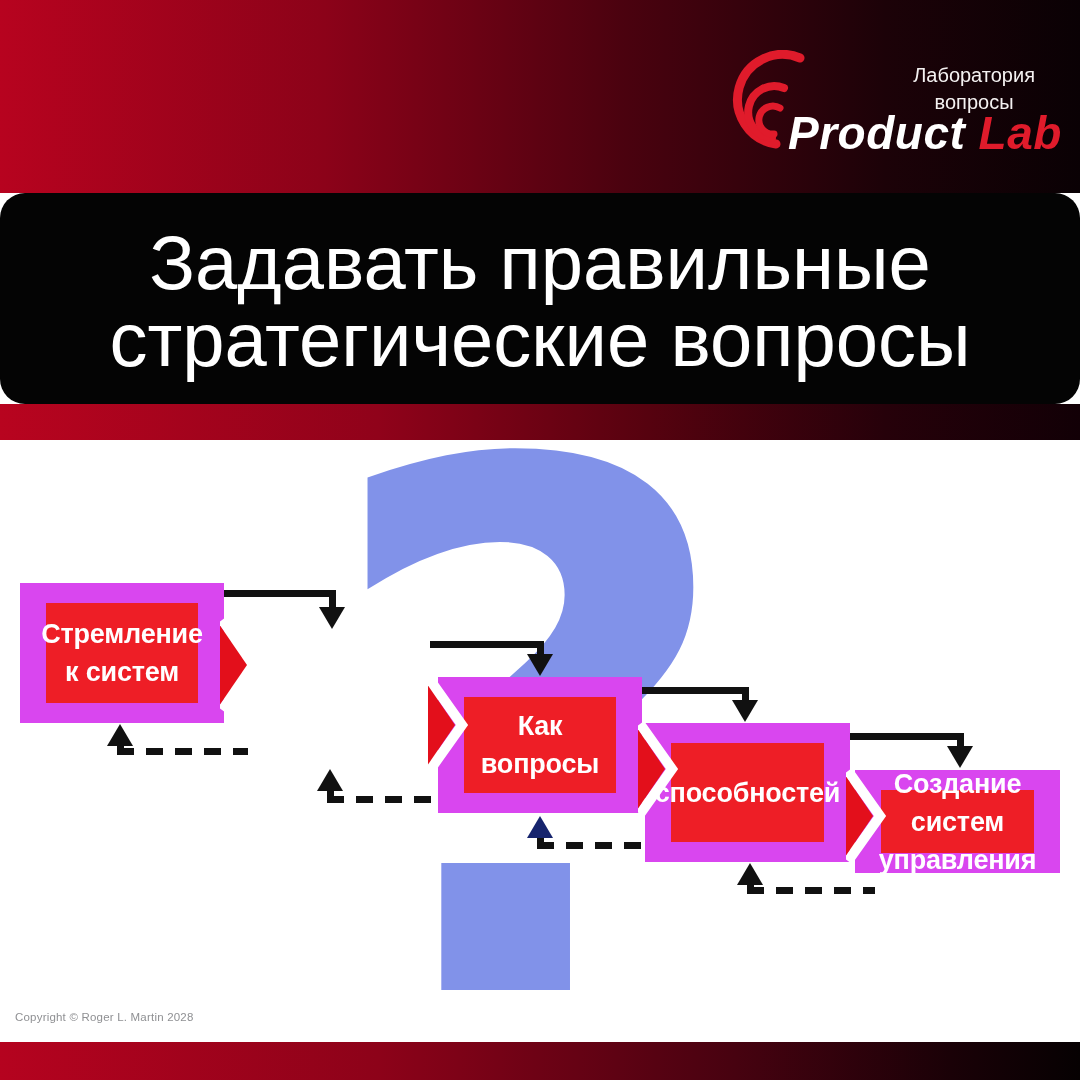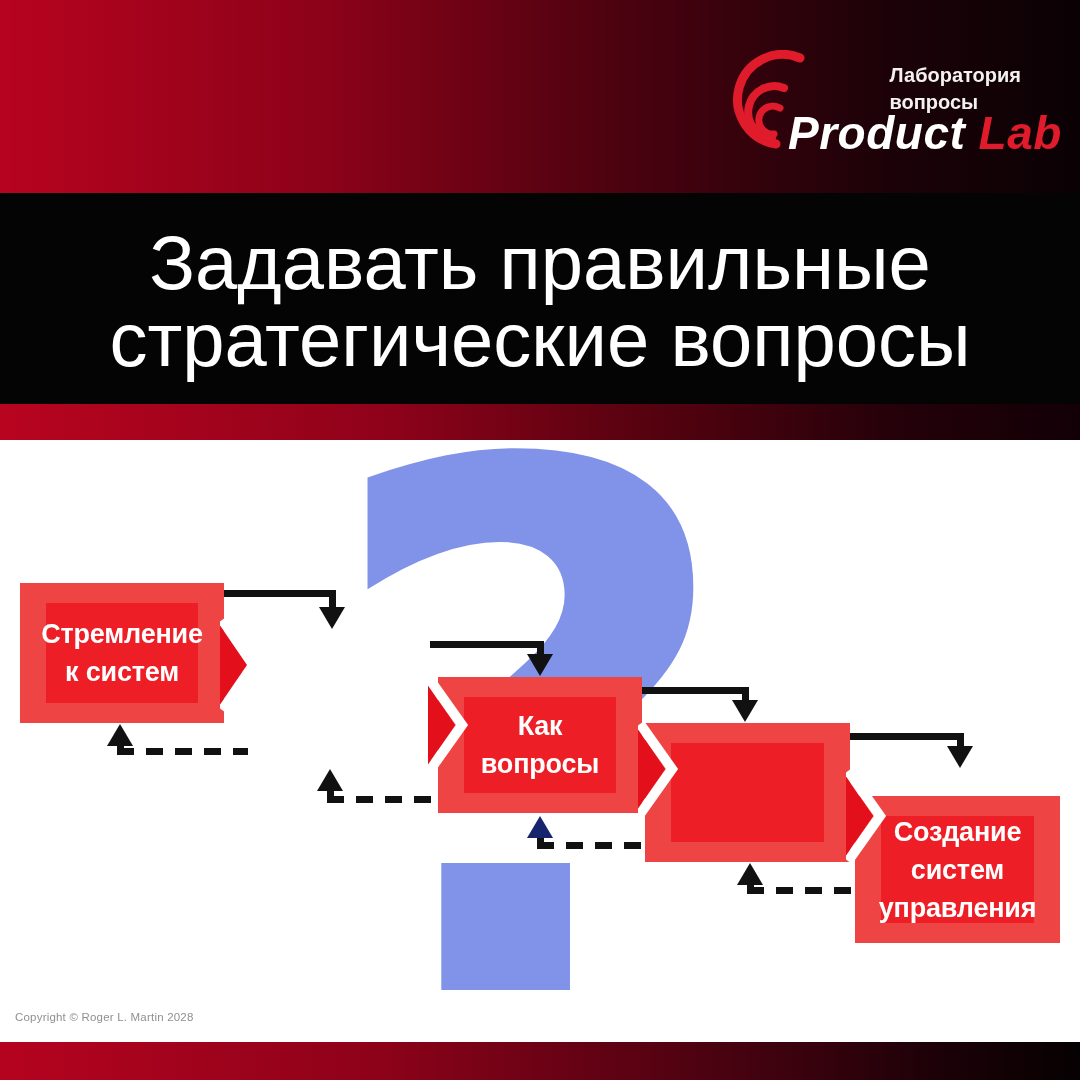--- a/index.html
+++ b/index.html
@@ -14,41 +14,41 @@
     background:linear-gradient(90deg,#b7031f 0%,#8c0219 30%,#4a020f 58%,#1c0208 82%,#0a0104 100%);
   }
   .logo-arcs{position:absolute;left:712px;top:50px;}
   .brand-text{
     position:absolute;left:788px;top:106px;font-size:46px;font-weight:700;
     letter-spacing:0.5px;white-space:nowrap;font-style:italic;
   }
   .brand-white{color:#ffffff;}
   .brand-red{color:#e01b2b;}
   .brand-tagline{
-    position:absolute;right:59px;top:62px;text-align:left;
-    color:#f4f1f1;font-size:20px;line-height:27px;font-weight:700;
+    position:absolute;right:45px;top:62px;text-align:center;
+    color:#f4f1f1;font-size:20px;line-height:27px;font-weight:400;
   }
   
   .title-band{
-    position:absolute;left:0;top:193px;width:1080px;height:211px;background:#040404;
+    position:absolute;left:0;top:193px;width:1080px;height:211px;background:#040404;border-radius:25px;
   }
   .page-title{
     position:absolute;left:0;top:31px;width:1080px;text-align:center;
     color:#ffffff;font-size:76px;line-height:77px;font-weight:400;letter-spacing:0px;
   }
   .red-strip{
     position:absolute;left:0;top:404px;width:1080px;height:36px;
     background:linear-gradient(90deg,#b8041f 0%,#90021a 35%,#56020f 60%,#26010a 82%,#120006 100%);
   }
   
   .content-bg{position:absolute;left:0;top:440px;width:1080px;height:602px;background:#ffffff;}
   .qm-layer{position:absolute;left:0;top:0;width:1080px;height:1080px;z-index:1;pointer-events:none;}
   
   .cbox{
-    position:absolute;z-index:5;background:#ef4444;color:#fff;
+    position:absolute;z-index:5;background:#d946ef;color:#fff;
     display:flex;flex-direction:column;align-items:center;justify-content:center;
     font-weight:700;font-size:27px;line-height:38px;text-align:center;letter-spacing:-0.2px;
   }
   .cbox .panel{position:absolute;left:26px;right:26px;top:20px;bottom:20px;background:#ee1e26;}
   .cbox span{position:relative;z-index:1;white-space:nowrap;}
   .chev{position:absolute;z-index:6;pointer-events:none;}
   
   .sline{position:absolute;background:#111111;z-index:4;}
   .dline-h{position:absolute;height:7px;z-index:3;
     background:repeating-linear-gradient(90deg,#111 0 17px,transparent 17px 29px);}
@@ -108,22 +108,23 @@
     <span>Стремление</span>
     <span>к систем</span>
   </div>
   <div class="cbox" style="left:438px;top:677px;width:204px;height:136px;text-align:right;">
     <div class="panel"></div>
     <span>Как</span>
     <span>вопросы</span>
   </div>
   <div class="cbox" style="left:645px;top:723px;width:205px;height:139px;">
     <div class="panel"></div>
+    <span>способностей</span>
   </div>
-  <div class="cbox" style="left:855px;top:770px;width:205px;height:147px;margin-top:26px;">
+  <div class="cbox" style="left:855px;top:770px;width:205px;height:103px;">
     <div class="panel"></div>
     <span>Создание</span>
     <span>систем</span>
     <span>управления</span>
   </div>
 
   <svg class="chev" style="left:220px;top:610px;" width="46" height="110">
     <path d="M2,10 L34,55 L2,100" fill="none" stroke="#ffffff" stroke-width="10"></path>
     <path d="M-1,14 L27,55 L-1,96 Z" fill="#e30f1b"></path>
   </svg>

